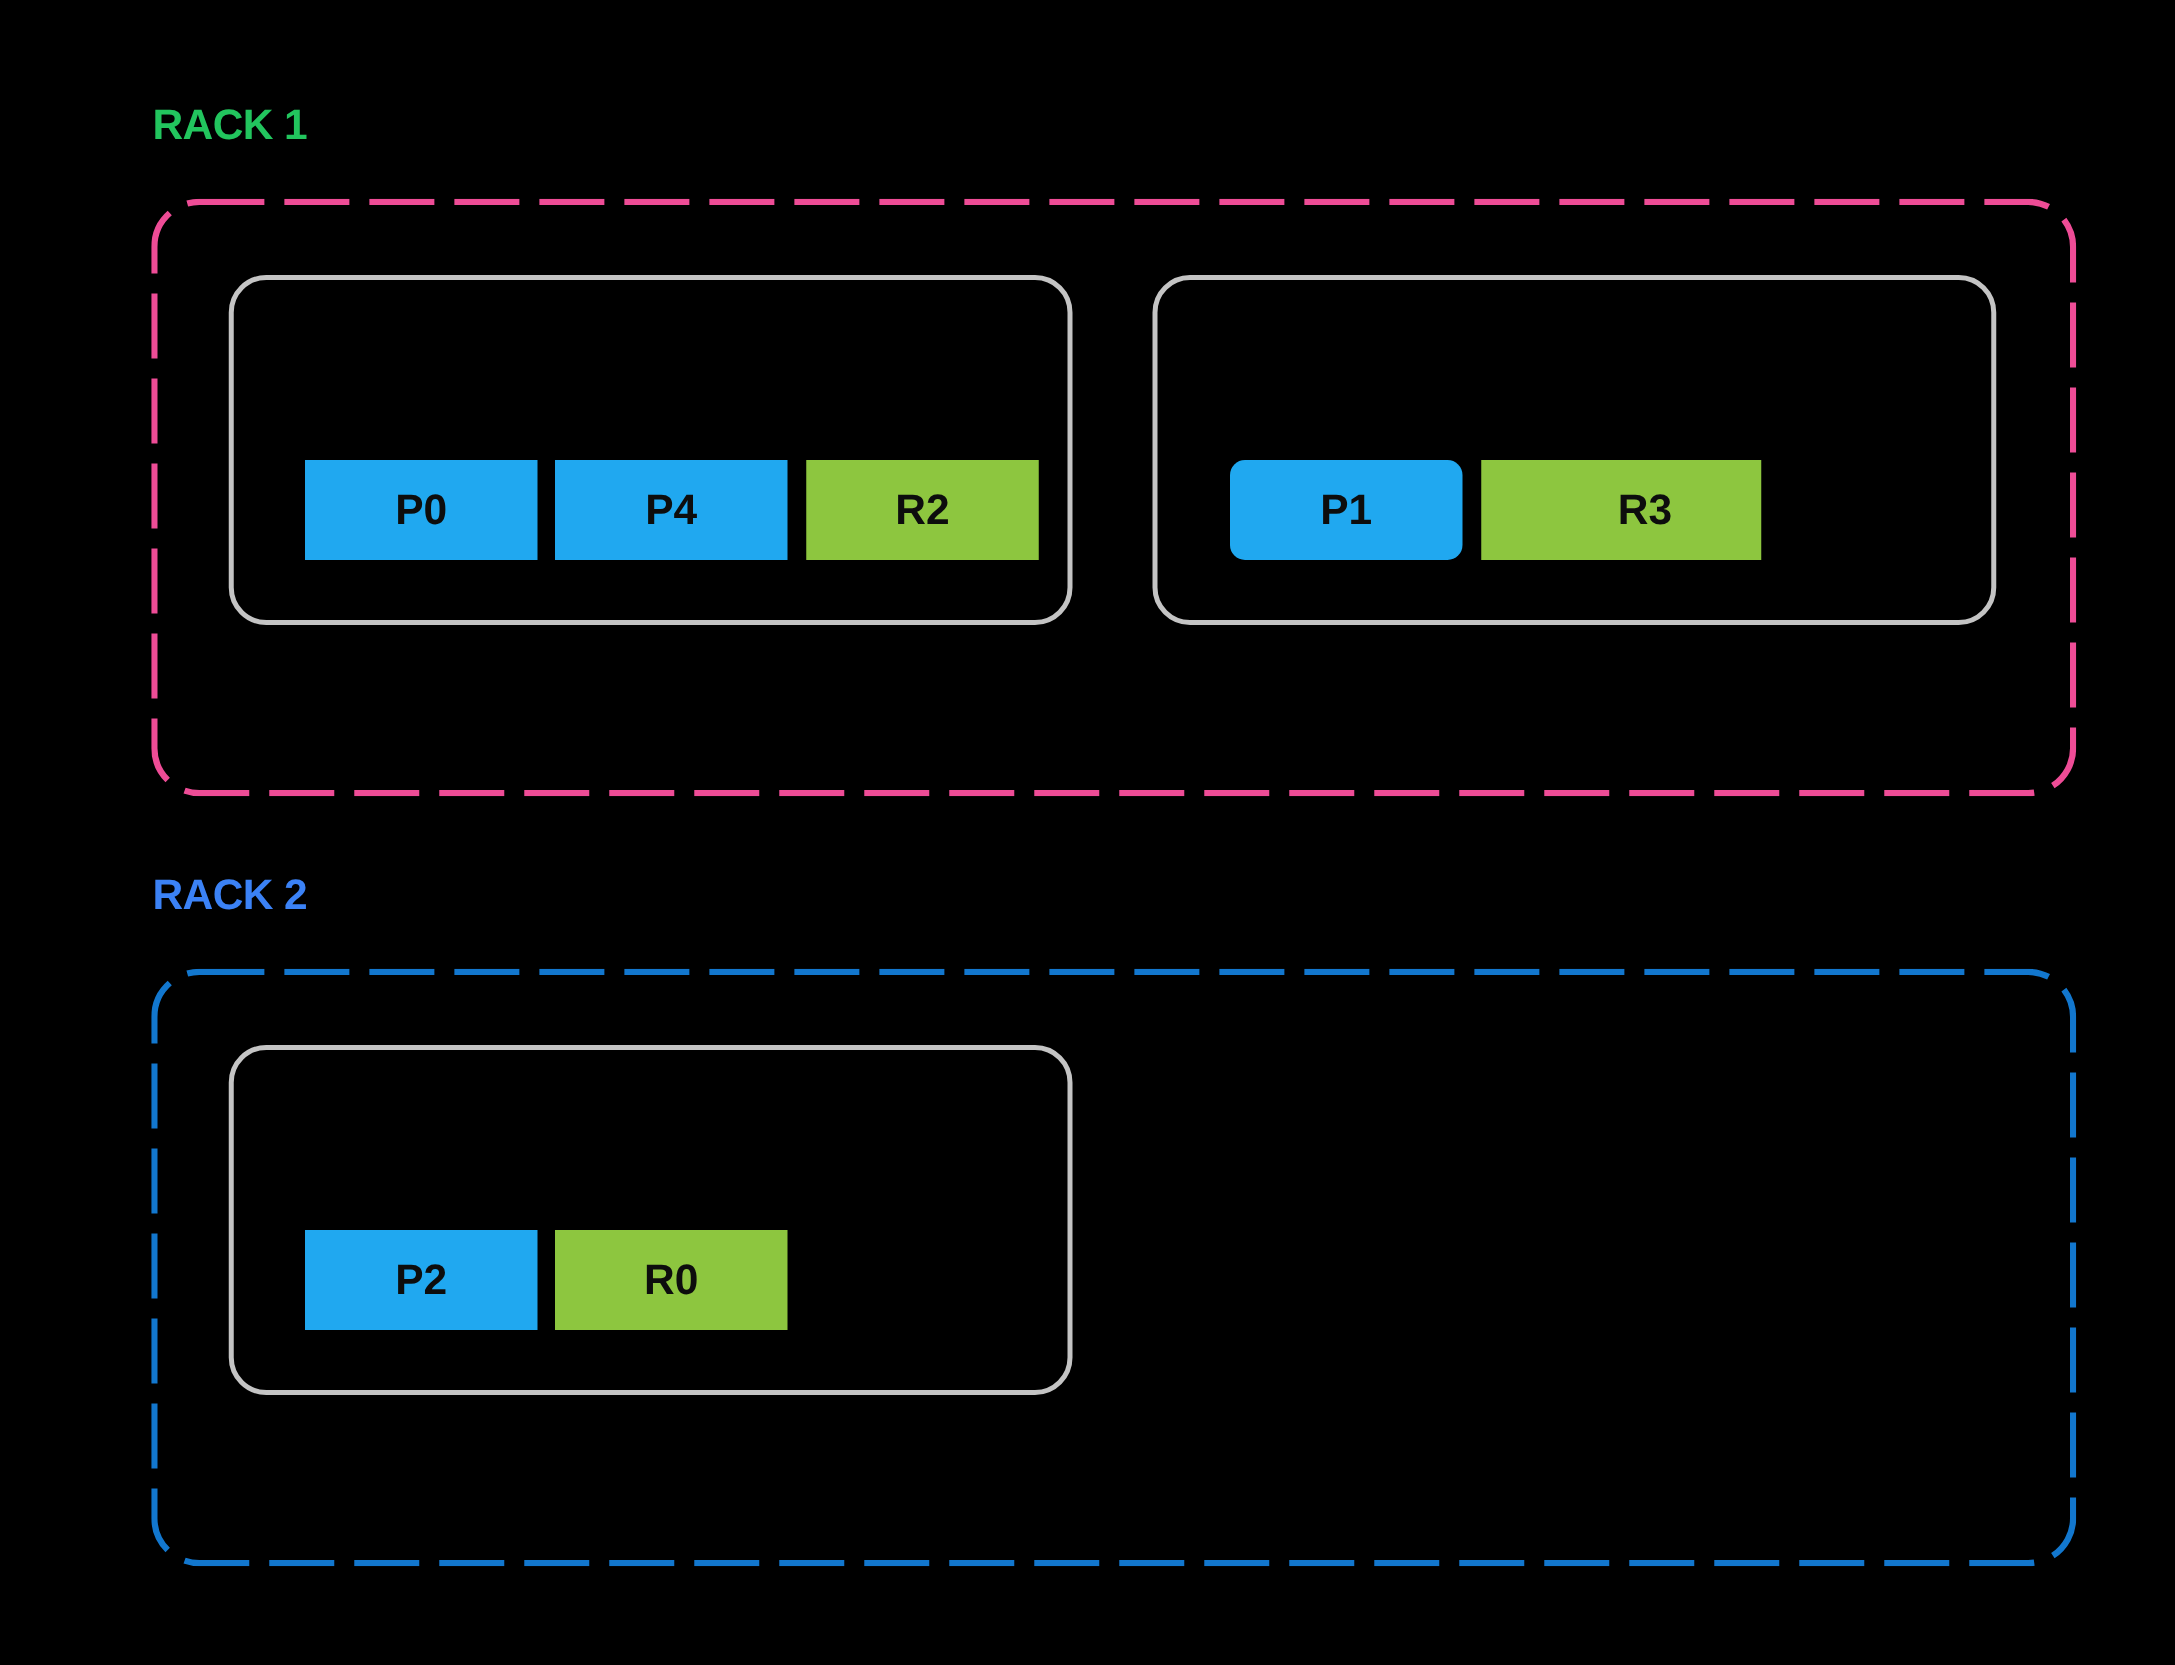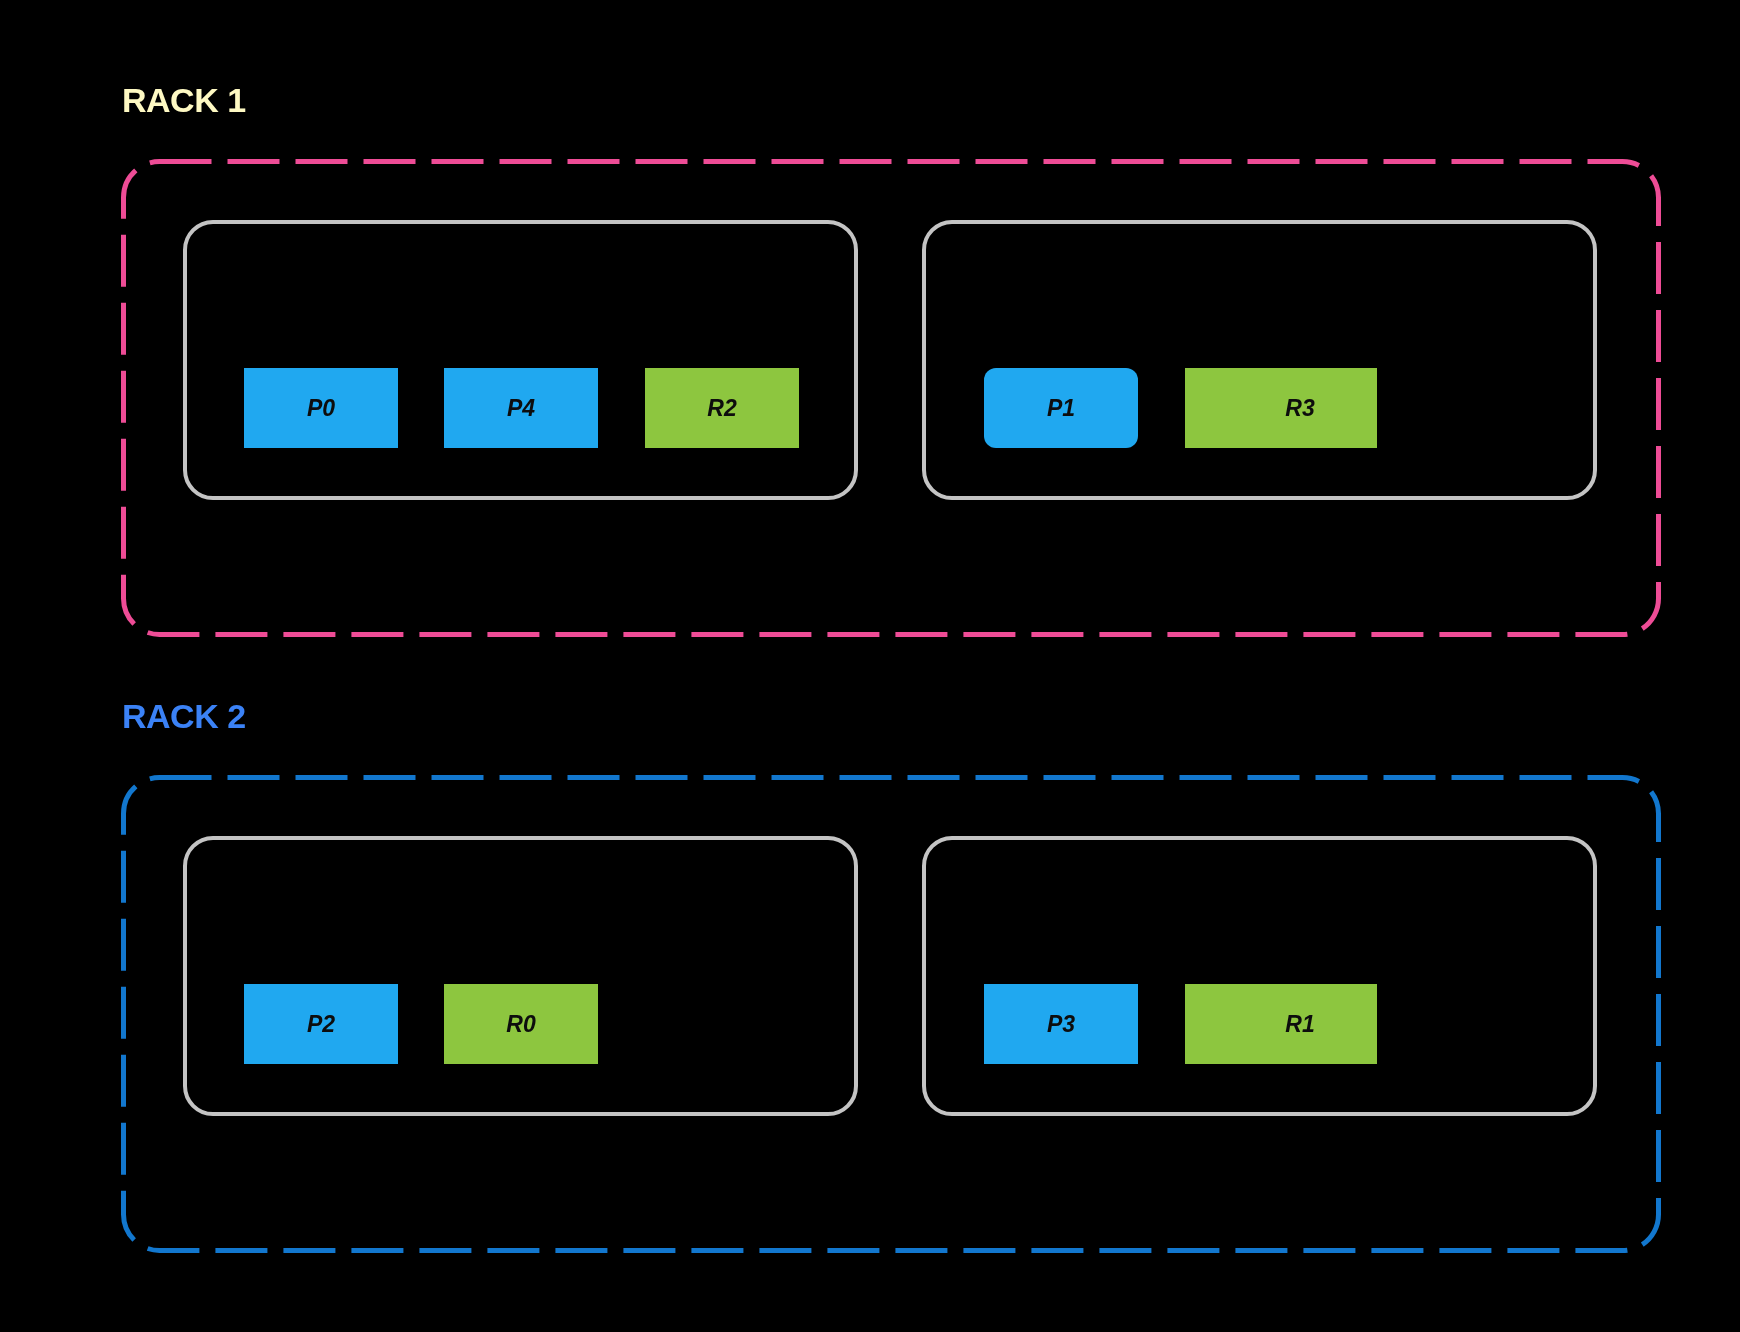--- a/index.html
+++ b/index.html
@@ -35,38 +35,37 @@
     box-sizing:border-box;
     border:4px solid #C4C4C4;
     border-radius:30px;
     background:transparent;
   }
   .host.pos-left{left:62px;}
   .host.pos-right{left:801px;}
   .slot{
     position:absolute;
     top:144px;
-    width:154px;height:80px;
+    width:186px;height:80px;
     display:flex;align-items:center;justify-content:center;
-    font-weight:700;font-size:23px;
+    font-weight:700;font-size:34px;
     color:#0D0D0D;
-    font-style:italic;
   }
   .slot.s0{left:57px;}
   .slot.s1{left:257px;}
   .slot.s2{left:458px;}
   .slot.t0{left:58px;}
   .slot.t1{left:259px;padding-left:38px;}
 </style>
 </head>
 <body>
 
 <div class="canvas">
 
-  <div class="rack-label r1" style="color: #fef9c3;">RACK 1</div>
+  <div class="rack-label r1" style="color: #22c55e;">RACK 1</div>
 
   <div class="rack r1">
     <svg class="rack-border-svg" width="1540" height="478" viewBox="0 0 1540 478">
       <rect x="2.5" y="2.5" width="1535" height="473" rx="36" ry="36" fill="none" stroke-width="5" stroke-dasharray="52 16" stroke="#EE4C96"></rect>
     </svg>
 
     <div class="host pos-left">
       <div class="slot s0" style="background: rgb(32, 168, 240);">P0</div>
       <div class="slot s1" style="background: rgb(32, 168, 240);">P4</div>
       <div class="slot s2" style="background: rgb(141, 198, 63);">R2</div>
@@ -83,19 +82,15 @@
   <div class="rack r2">
     <svg class="rack-border-svg" width="1540" height="478" viewBox="0 0 1540 478">
       <rect x="2.5" y="2.5" width="1535" height="473" rx="36" ry="36" fill="none" stroke-width="5" stroke-dasharray="52 16" stroke="#1277CE"></rect>
     </svg>
 
     <div class="host pos-left">
       <div class="slot s0" style="background: rgb(32, 168, 240);">P2</div>
       <div class="slot s1" style="background: rgb(141, 198, 63);">R0</div>
     </div>
 
-    <div class="host pos-right">
-      <div class="slot t0" style="background: rgb(32, 168, 240);">P3</div>
-      <div class="slot t1" style="background: rgb(141, 198, 63);">R1</div>
-    </div>
   </div>
 
 </div>
 
 </body></html>

